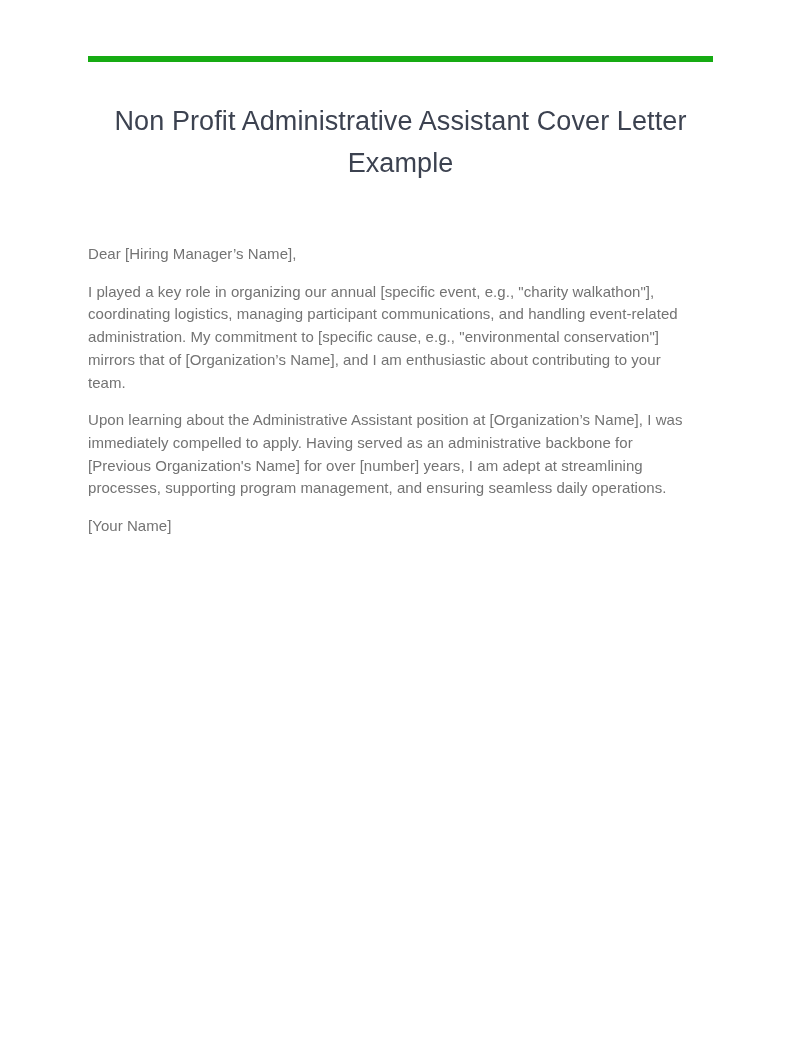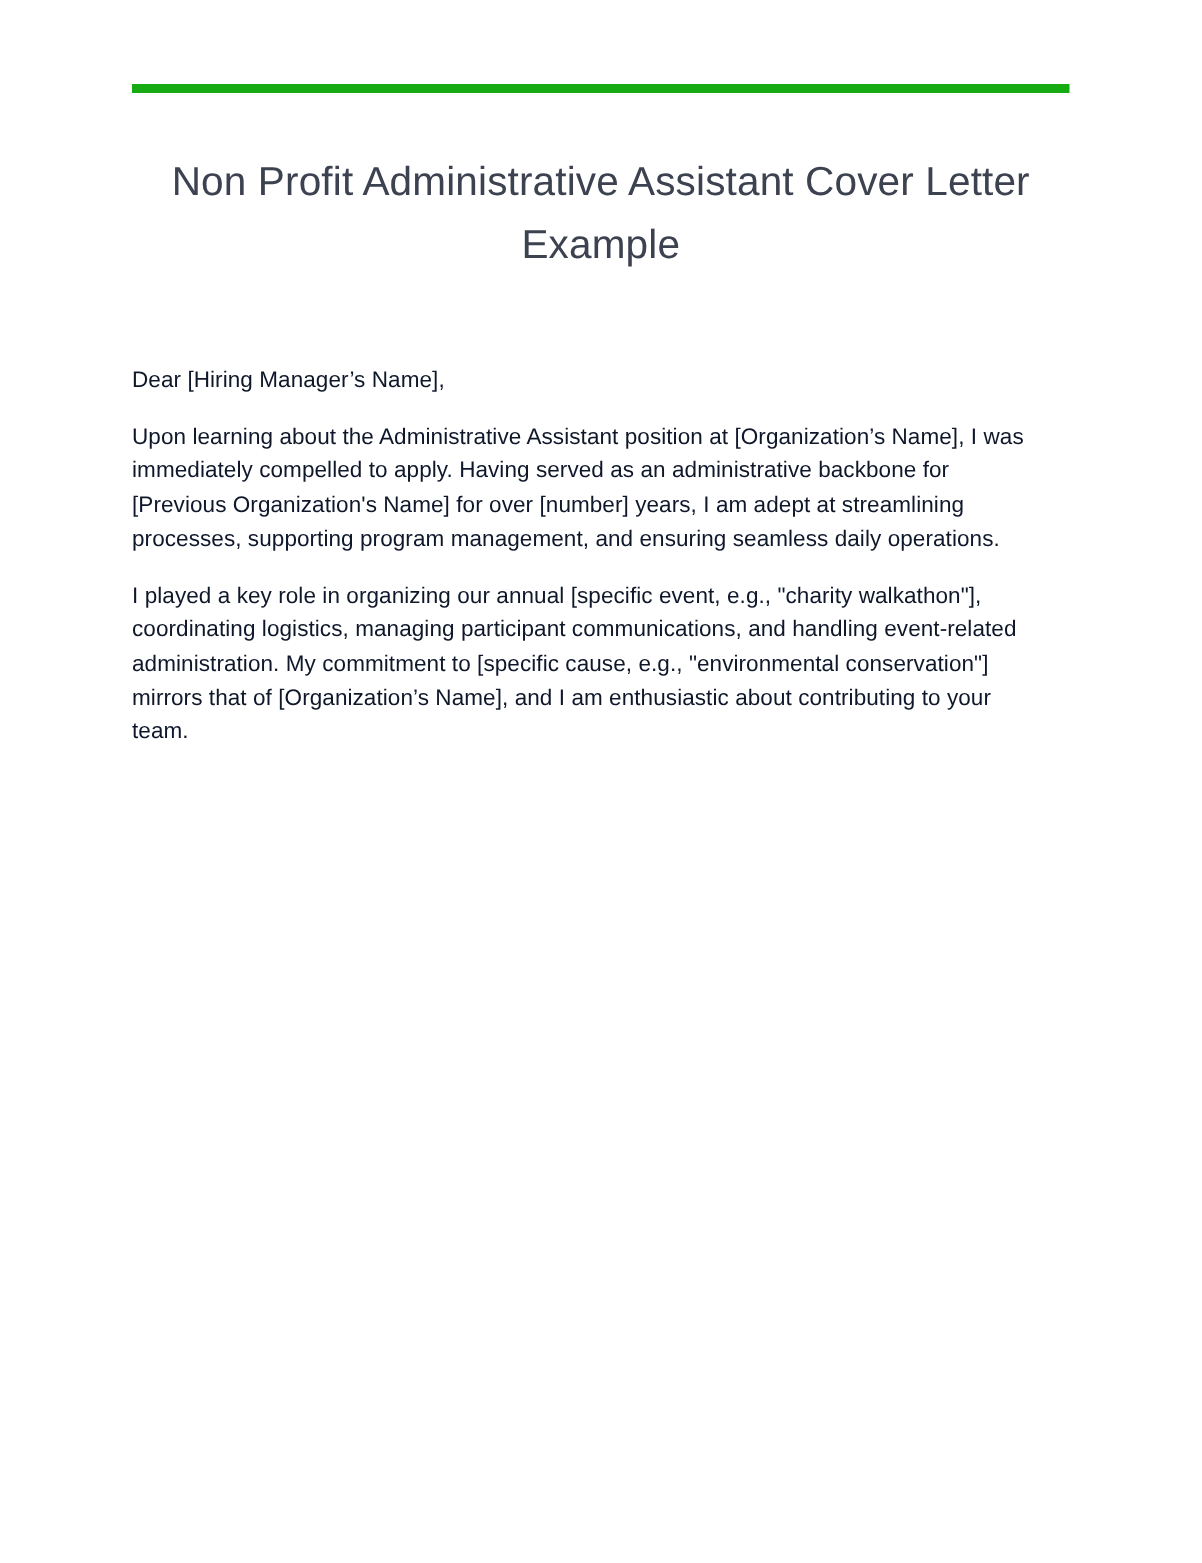--- a/index.html
+++ b/index.html
@@ -52,37 +52,38 @@
     position: absolute;
     left: 88px;
     top: 243px;
     width: 597px;
   }
 
   .letter-body p {
     margin: 0 0 15px 0;
     font-size: 15px;
     line-height: 22.7px;
-    color: #0f172a;
+    color: #737373;
     text-align: left;
     letter-spacing: 0.05px;
   }
 
   .letter-body p:last-child {
     margin-bottom: 0;
   }
 </style>
 </head>
 <body>
 
 <div class="page">
 
   <div class="accent-rule"></div>
 
   <h1 class="doc-title">Non Profit Administrative Assistant Cover Letter Example</h1>
 
   <div class="letter-body">
     <p>Dear [Hiring Manager’s Name],</p>
+    <p>I played a key role in organizing our annual [specific event, e.g., "charity walkathon"], coordinating logistics, managing participant communications, and handling event-related administration. My commitment to [specific cause, e.g., "environmental conservation"] mirrors that of [Organization’s Name], and I am enthusiastic about contributing to your team.</p>
     <p>Upon learning about the Administrative Assistant position at [Organization’s Name], I was immediately compelled to apply. Having served as an administrative backbone for [Previous Organization's Name] for over [number] years, I am adept at streamlining processes, supporting program management, and ensuring seamless daily operations.</p>
-    <p>I played a key role in organizing our annual [specific event, e.g., "charity walkathon"], coordinating logistics, managing participant communications, and handling event-related administration. My commitment to [specific cause, e.g., "environmental conservation"] mirrors that of [Organization’s Name], and I am enthusiastic about contributing to your team.</p>
+    <p>[Your Name]</p>
   </div>
 
 </div>
 
 </body></html>

